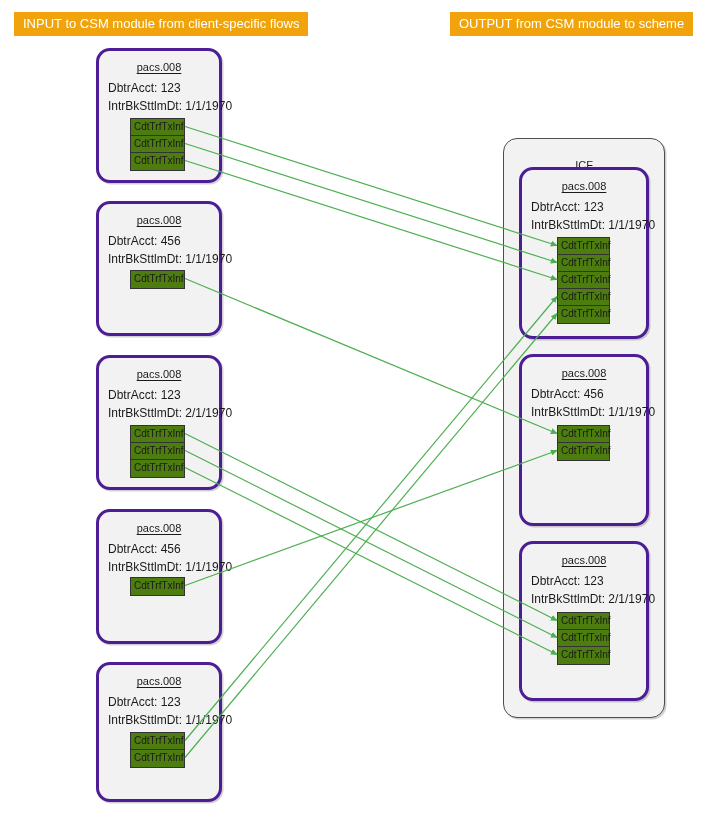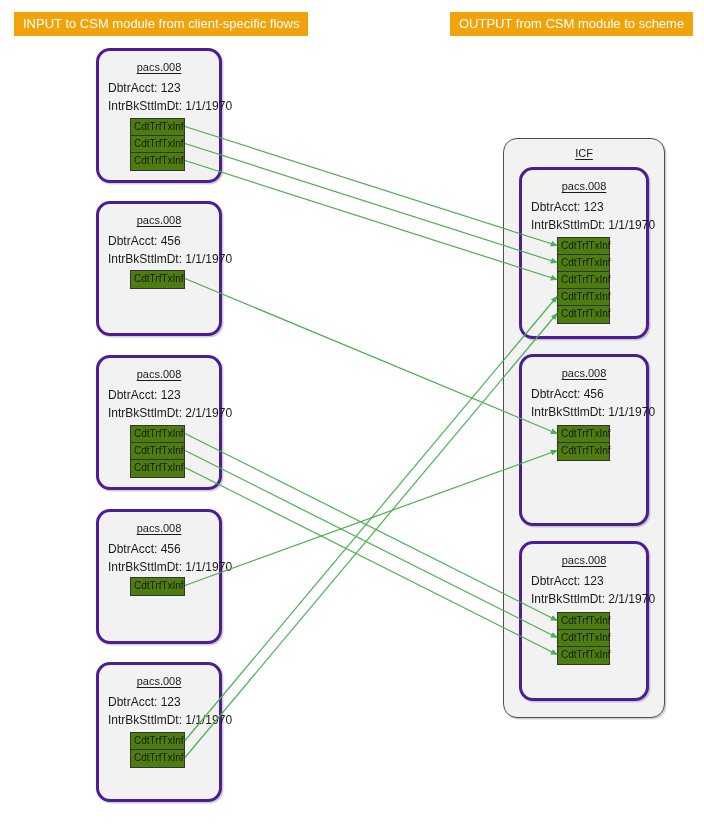--- a/index.html
+++ b/index.html
@@ -86,21 +86,21 @@
 <body>
 
 <div id="canvas">
 
   <div class="banner" id="banner-input">INPUT to CSM module from client-specific flows</div>
 
   <div class="banner" id="banner-output">OUTPUT from CSM module to scheme</div>
 
   <div id="boxes-layer">
       <div class="box icf" style="left: 503px; top: 138px; width: 162px; height: 580px;">
-        <div class="box-title" style="top: 8px;">ICF</div>
+        <div class="box-title" style="top: 20px;">ICF</div>
       </div>
       <div class="box" style="left: 96px; top: 48px; width: 126px; height: 135px;">
         <div class="box-title" style="top: 10px;">pacs.008</div>
         <div class="box-field" style="left: 9px; top: 30px;">DbtrAcct: 123</div>
         <div class="box-field" style="left: 9px; top: 48px;">IntrBkSttlmDt: 1/1/1970</div>
       </div>
       <div class="slots" style="left: 130px; top: 118px; width: 55px;">
         <div class="slot">CdtTrfTxInf</div>
         <div class="slot">CdtTrfTxInf</div>
         <div class="slot">CdtTrfTxInf</div>

